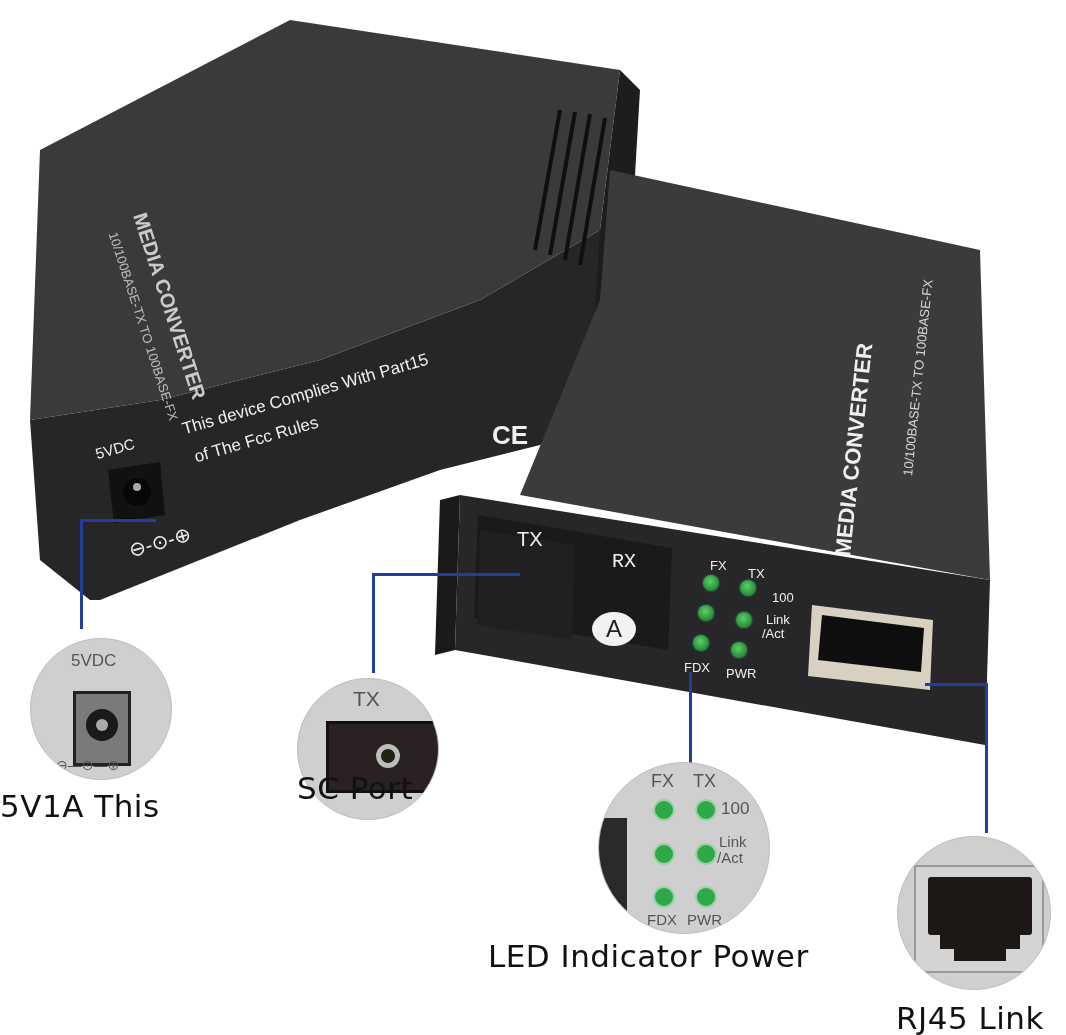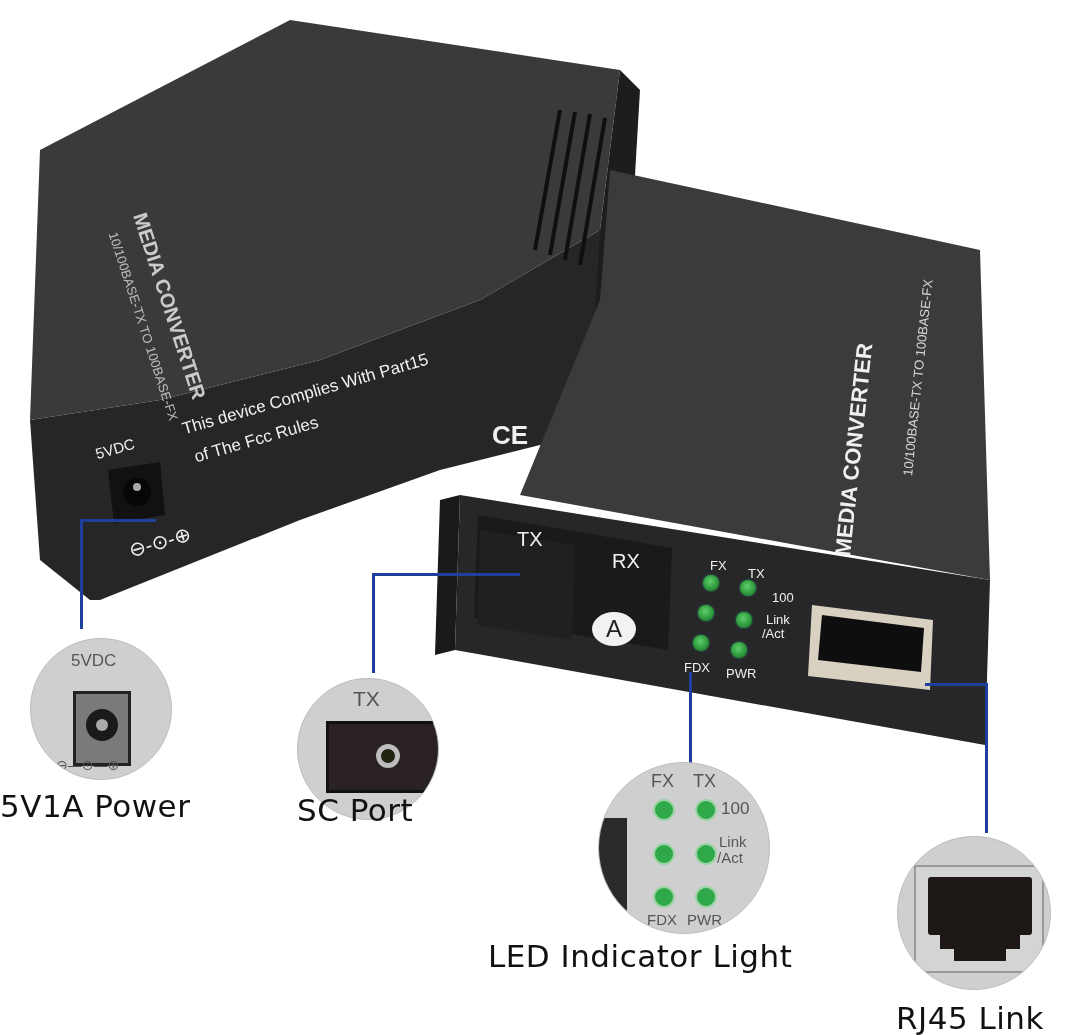--- a/index.html
+++ b/index.html
@@ -58,21 +58,21 @@
   <div class="wtxt" style="left:192px;top:448px;font-size:17px;transform:rotate(-16deg);transform-origin:left top;">of The Fcc Rules</div>
   <div class="wtxt" style="left:492px;top:420px;font-size:26px;font-weight:bold;">CE</div>
   <div class="wtxt" style="left:128px;top:530px;font-size:20px;transform:rotate(-16deg);">⊖-⊙-⊕</div>
 </div>
 
 <div>
   <div class="wtxt" style="left:830px;top:555px;font-size:22px;font-weight:bold;transform:rotate(-84deg);transform-origin:left top;">MEDIA CONVERTER</div>
   <div class="wtxt" style="left:900px;top:475px;font-size:13px;transform:rotate(-84deg);transform-origin:left top;opacity:0.85;">10/100BASE-TX TO 100BASE-FX</div>
 
   <div class="wtxt" style="left:517px;top:528px;font-size:20px;">TX</div>
-  <div class="wtxt" style="left:612px;top:550px;font-size:20px;">RX</div>
+  <div class="wtxt" style="left:612px;top:550px;font-size:20px;font-family:Liberation Mono, monospace;">RX</div>
   <div class="abs" style="left:592px;top:612px;width:44px;height:34px;border-radius:50%;background:#f2f2f2;color:#222;font-size:24px;text-align:center;line-height:34px;font-family:'Liberation Sans',sans-serif;">
     <span>A</span>
   </div>
 
   <div class="led" style="left:703px;top:575px;width:16px;height:16px;"></div>
   <div class="led" style="left:740px;top:580px;width:16px;height:16px;"></div>
   <div class="led" style="left:698px;top:605px;width:16px;height:16px;"></div>
   <div class="led" style="left:736px;top:612px;width:16px;height:16px;"></div>
   <div class="led" style="left:693px;top:635px;width:16px;height:16px;"></div>
   <div class="led" style="left:731px;top:642px;width:16px;height:16px;"></div>
@@ -100,51 +100,51 @@
 <div>
   <div class="circle" style="left:30px;top:638px;width:140px;height:140px;">
     <div class="gtxt" style="left:40px;top:12px;font-size:17px;">5VDC</div>
     <div class="abs" style="left:42px;top:52px;width:58px;height:75px;background:#7a7a7a;border:3px solid #222;box-sizing:border-box;">
       <div class="abs" style="left:10px;top:15px;width:32px;height:32px;border-radius:50%;background:#1a1a1a;">
         <div class="abs" style="left:10px;top:10px;width:12px;height:12px;border-radius:50%;background:#aaa;"></div>
       </div>
     </div>
     <div class="gtxt" style="left:25px;top:118px;font-size:14px;">⊖—⊙—⊕</div>
   </div>
-  <div class="caption" style="left:0px;top:788px;">5V1A Power</div>
+  <div class="caption" style="left:0px;top:788px;">5V1A This</div>
 </div>
 
 <div>
   <div class="circle" style="left:297px;top:678px;width:140px;height:140px;">
     <div class="gtxt" style="left:55px;top:8px;font-size:21px;">TX</div>
     <div class="abs" style="left:28px;top:42px;width:130px;height:72px;background:#2a2222;border:3px solid #111;box-sizing:border-box;">
       <div class="abs" style="left:47px;top:20px;width:24px;height:24px;border-radius:50%;border:5px solid #bdbdbd;background:#221;box-sizing:border-box;"></div>
     </div>
   </div>
-  <div class="caption" style="left:297px;top:792px;">SC Port</div>
+  <div class="caption" style="left:297px;top:770px;">SC Port</div>
 </div>
 
 <div>
   <div class="circle" style="left:598px;top:762px;width:170px;height:170px;">
     <div class="abs" style="left:0;top:55px;width:28px;height:110px;background:#2a2a2a;"></div>
     <div class="gtxt" style="left:52px;top:8px;font-size:18px;">FX</div>
     <div class="gtxt" style="left:94px;top:8px;font-size:18px;">TX</div>
     <div class="led-flat" style="left:54px;top:36px;width:18px;height:18px;"></div>
     <div class="led-flat" style="left:96px;top:36px;width:18px;height:18px;"></div>
     <div class="gtxt" style="left:122px;top:36px;font-size:17px;">100</div>
     <div class="led-flat" style="left:54px;top:80px;width:18px;height:18px;"></div>
     <div class="led-flat" style="left:96px;top:80px;width:18px;height:18px;"></div>
     <div class="gtxt" style="left:120px;top:70px;font-size:15px;">Link</div>
     <div class="gtxt" style="left:118px;top:86px;font-size:15px;">/Act</div>
     <div class="led-flat" style="left:54px;top:123px;width:18px;height:18px;"></div>
     <div class="led-flat" style="left:96px;top:123px;width:18px;height:18px;"></div>
     <div class="gtxt" style="left:48px;top:148px;font-size:15px;">FDX</div>
     <div class="gtxt" style="left:88px;top:148px;font-size:15px;">PWR</div>
   </div>
-  <div class="caption" style="left:488px;top:938px;">LED Indicator Light</div>
+  <div class="caption" style="left:488px;top:938px;">LED Indicator Power</div>
 </div>
 
 <div>
   <div class="circle" style="left:897px;top:836px;width:152px;height:152px;">
     <div class="abs" style="left:16px;top:28px;width:130px;height:108px;border:2px solid #999;background:#d4d4d4;box-sizing:border-box;"></div>
     <div class="abs" style="left:30px;top:40px;width:104px;height:58px;background:#1d1716;border-radius:3px;"></div>
     <div class="abs" style="left:42px;top:96px;width:80px;height:16px;background:#1d1716;"></div>
     <div class="abs" style="left:56px;top:110px;width:52px;height:14px;background:#1d1716;"></div>
   </div>
   <div class="caption" style="left:896px;top:1000px;">RJ45 Link</div>

